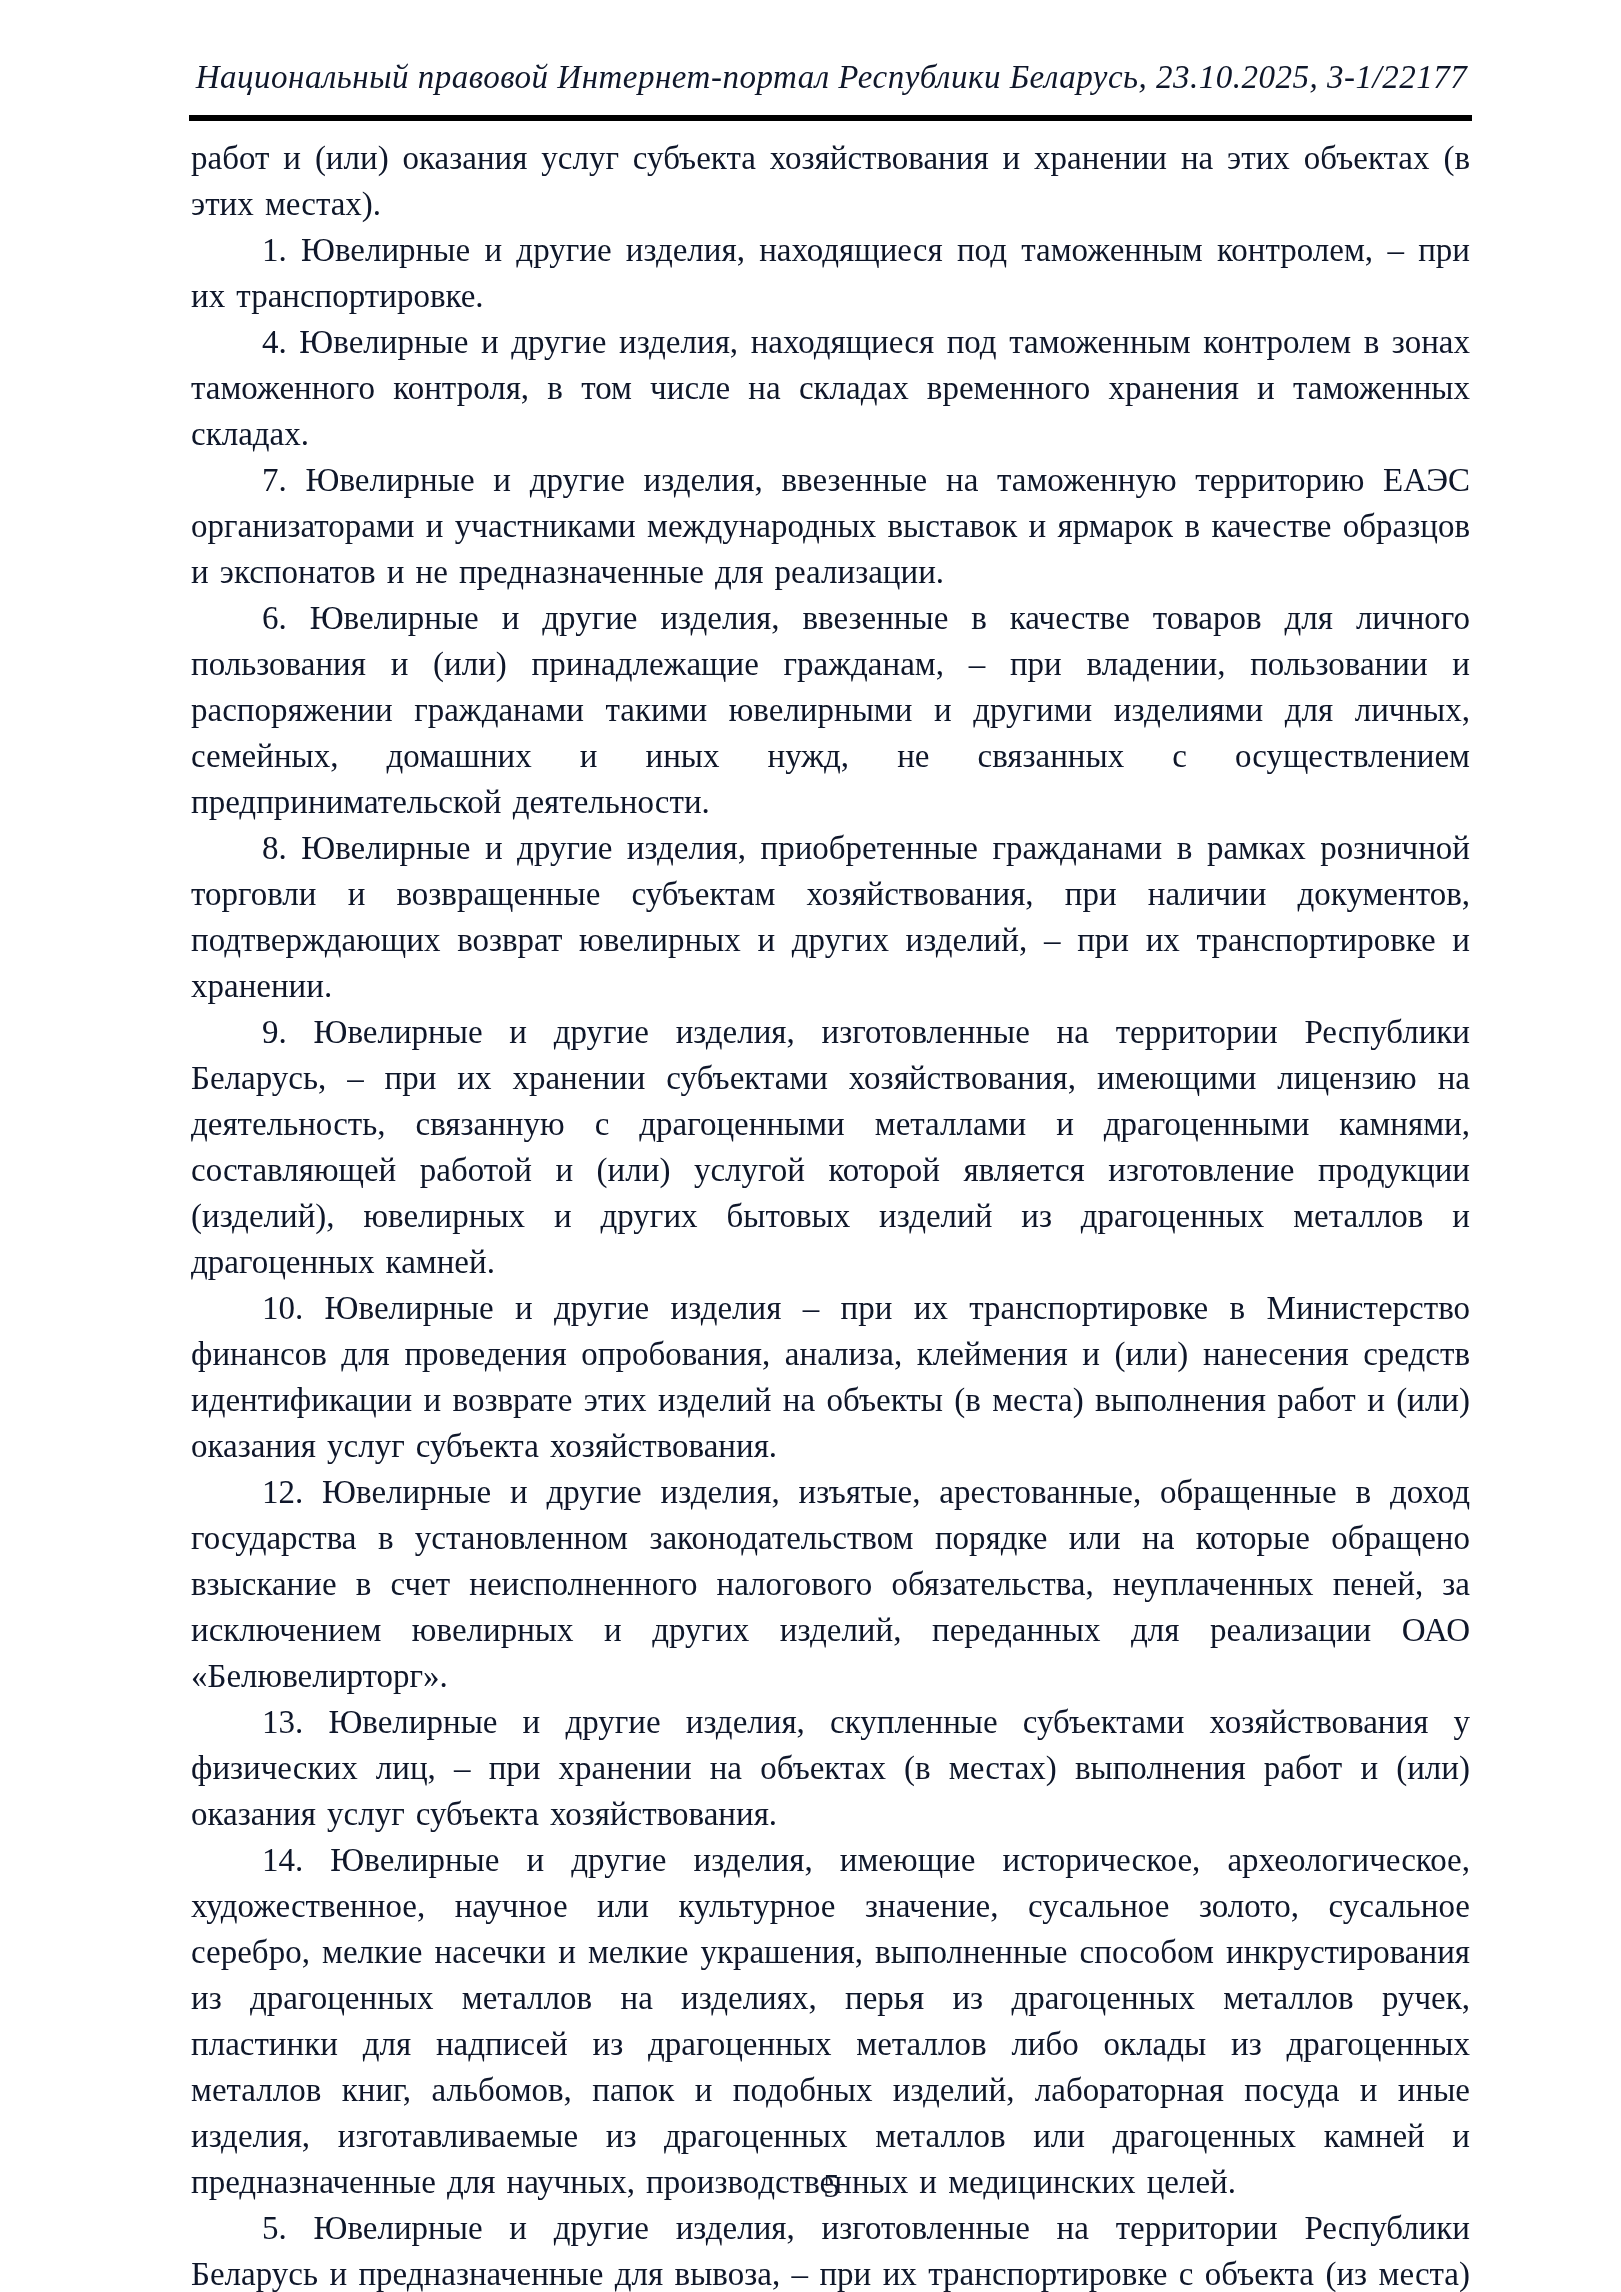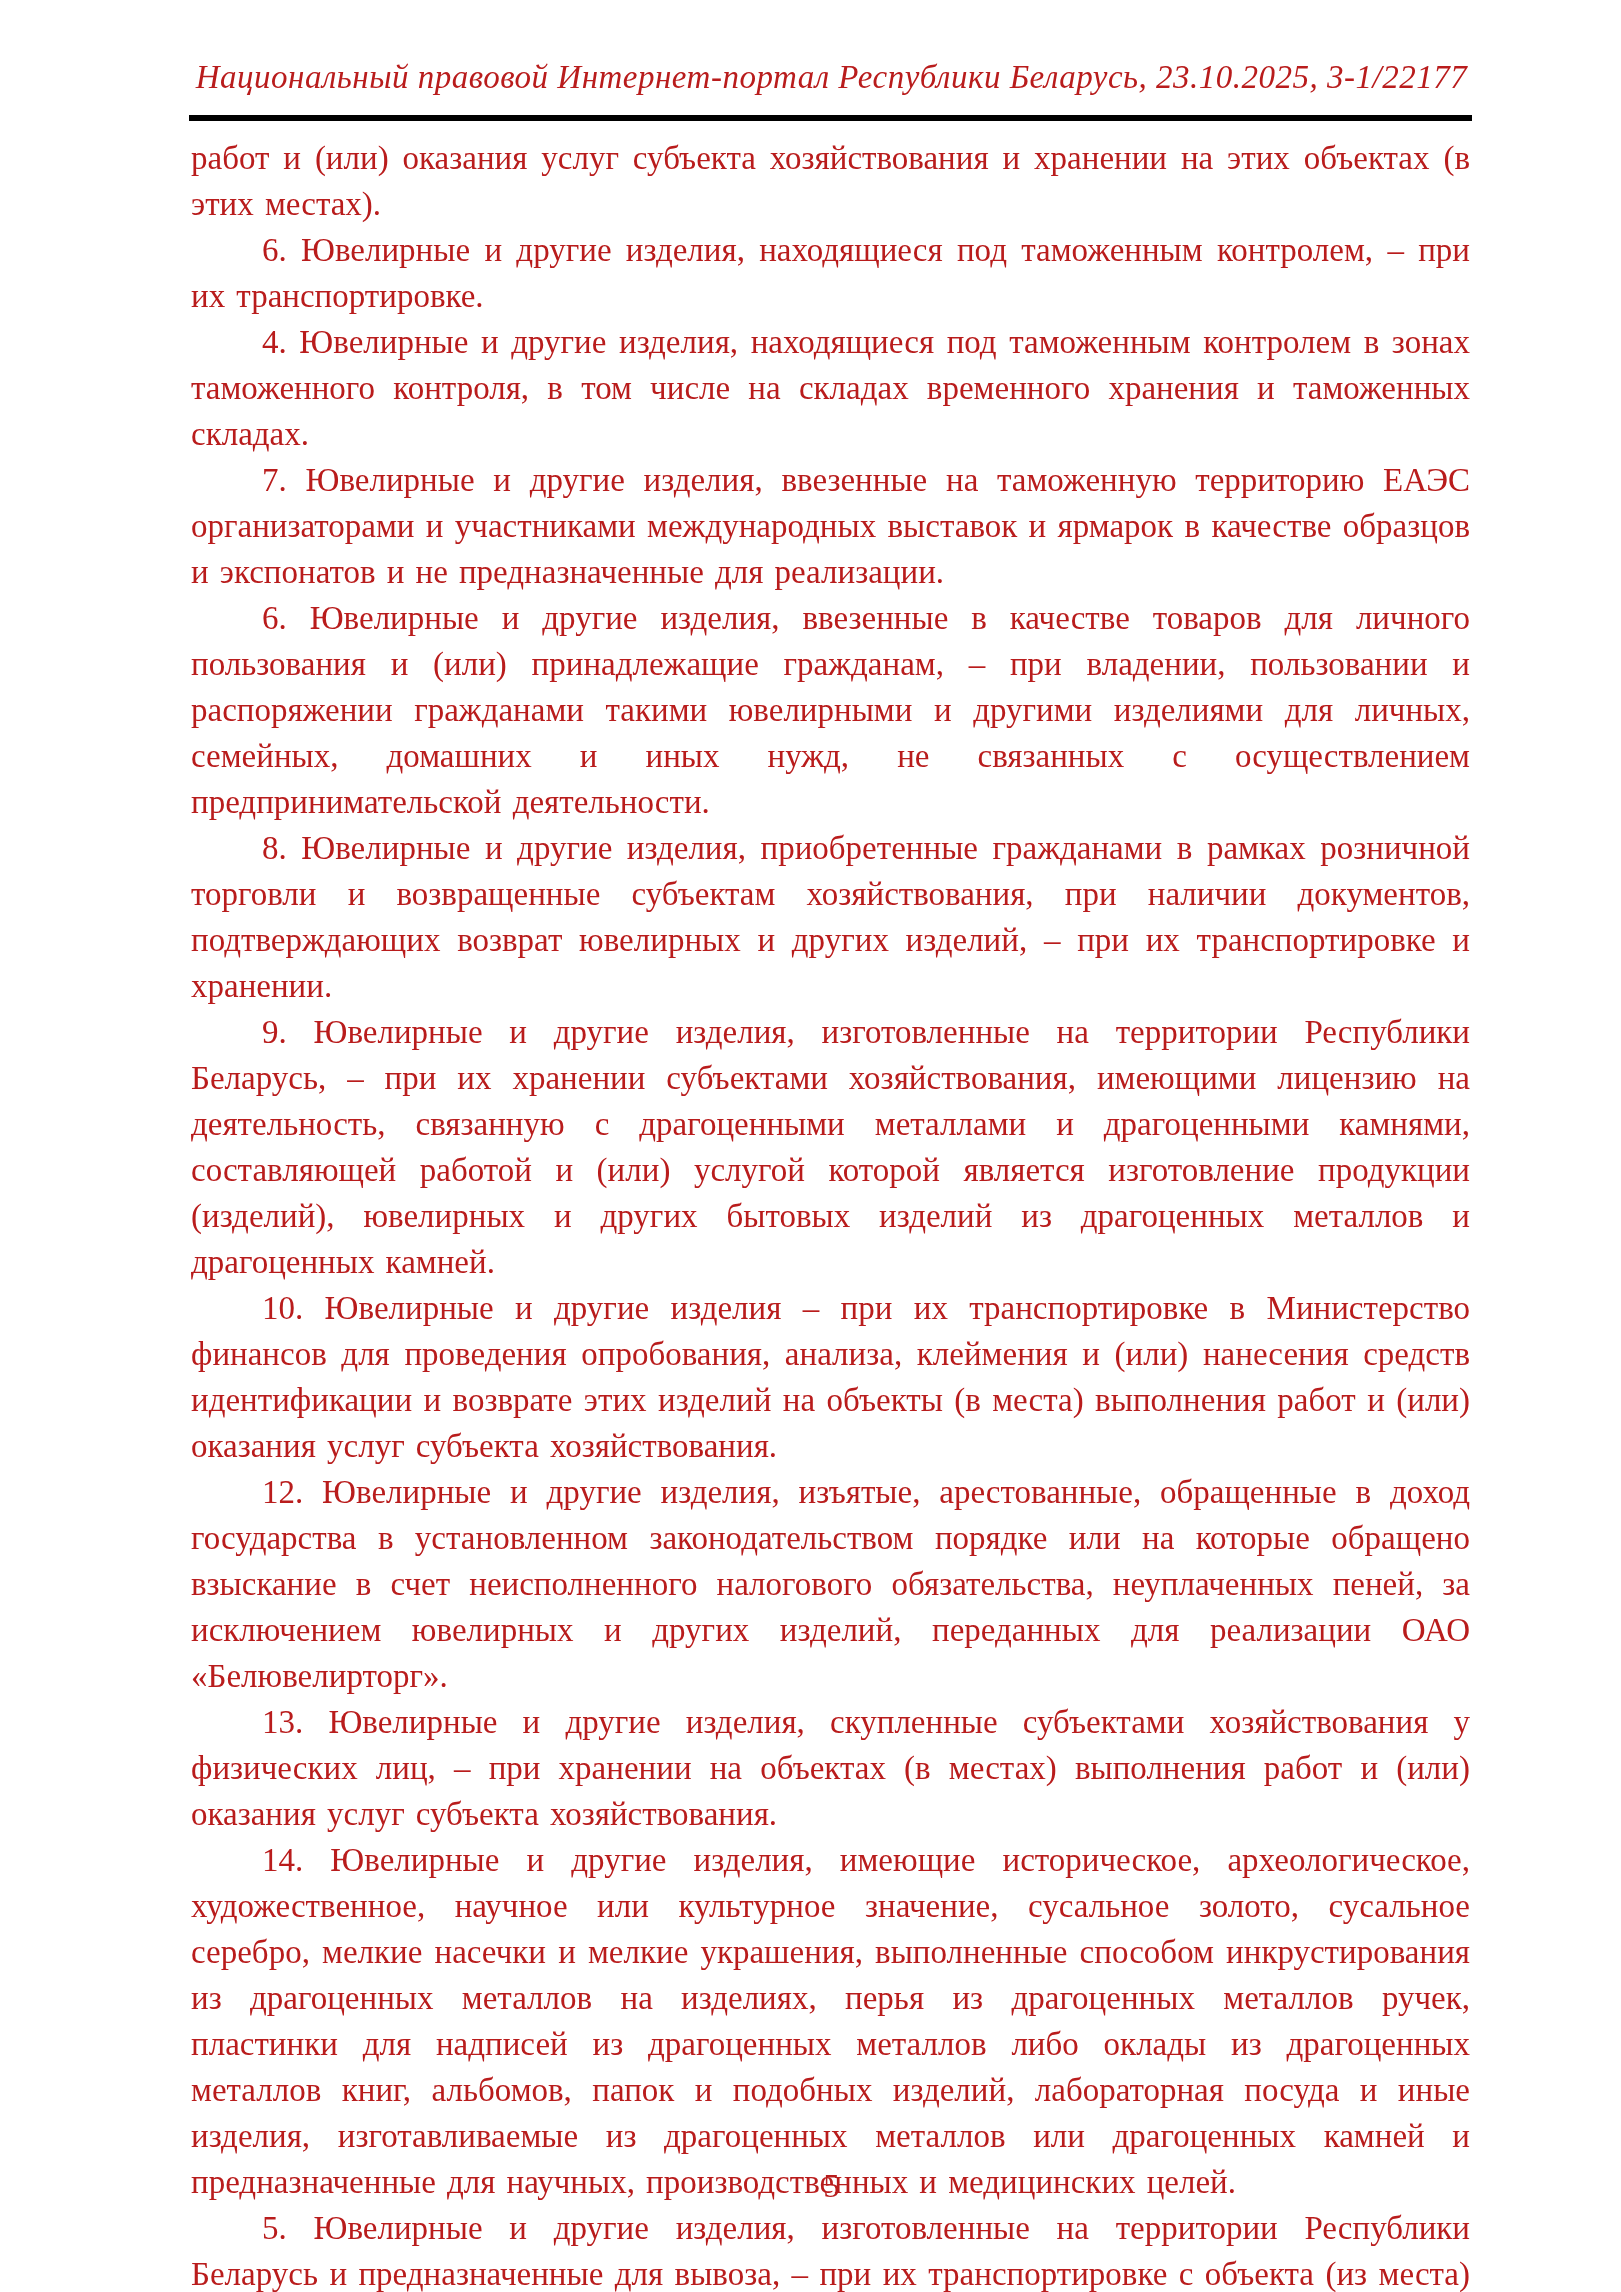--- a/index.html
+++ b/index.html
@@ -6,21 +6,21 @@
     margin: 0;
     padding: 0;
     background: #ffffff;
   }
   .page {
     position: relative;
     width: 1496px;
     height: 2293px;
     background: #ffffff;
     font-family: "Liberation Serif", "DejaVu Serif", serif;
-    color: #b91c1c;
+    color: #0f172a;
     overflow: hidden;
   }
   .page-header {
     position: absolute;
     left: 191px;
     top: 59px;
     width: 1281px;
     text-align: center;
     font-style: italic;
     font-size: 33px;
@@ -67,21 +67,21 @@
 <body>
 
 <div class="page">
 
   <div class="page-header">Национальный правовой Интернет-портал Республики Беларусь, 23.10.2025, 3-1/22177</div>
 
   <div class="header-rule"></div>
 
   <div class="doc-body">
     <p class="cont">работ и (или) оказания услуг субъекта хозяйствования и хранении на этих объектах (в этих местах).</p>
-    <p>6. Ювелирные и другие изделия, находящиеся под таможенным контролем, – при их транспортировке.</p>
+    <p>1. Ювелирные и другие изделия, находящиеся под таможенным контролем, – при их транспортировке.</p>
     <p>4. Ювелирные и другие изделия, находящиеся под таможенным контролем в зонах таможенного контроля, в том числе на складах временного хранения и таможенных складах.</p>
     <p>7. Ювелирные и другие изделия, ввезенные на таможенную территорию ЕАЭС организаторами и участниками международных выставок и ярмарок в качестве образцов и экспонатов и не предназначенные для реализации.</p>
     <p>6. Ювелирные и другие изделия, ввезенные в качестве товаров для личного пользования и (или) принадлежащие гражданам, – при владении, пользовании и распоряжении гражданами такими ювелирными и другими изделиями для личных, семейных, домашних и иных нужд, не связанных с осуществлением предпринимательской деятельности.</p>
     <p>8. Ювелирные и другие изделия, приобретенные гражданами в рамках розничной торговли и возвращенные субъектам хозяйствования, при наличии документов, подтверждающих возврат ювелирных и других изделий, – при их транспортировке и хранении.</p>
     <p>9. Ювелирные и другие изделия, изготовленные на территории Республики Беларусь, – при их хранении субъектами хозяйствования, имеющими лицензию на деятельность, связанную с драгоценными металлами и драгоценными камнями, составляющей работой и (или) услугой которой является изготовление продукции (изделий), ювелирных и других бытовых изделий из драгоценных металлов и драгоценных камней.</p>
     <p>10. Ювелирные и другие изделия – при их транспортировке в Министерство финансов для проведения опробования, анализа, клеймения и (или) нанесения средств идентификации и возврате этих изделий на объекты (в места) выполнения работ и (или) оказания услуг субъекта хозяйствования.</p>
     <p>12. Ювелирные и другие изделия, изъятые, арестованные, обращенные в доход государства в установленном законодательством порядке или на которые обращено взыскание в счет неисполненного налогового обязательства, неуплаченных пеней, за исключением ювелирных и других изделий, переданных для реализации ОАО «Белювелирторг».</p>
     <p>13. Ювелирные и другие изделия, скупленные субъектами хозяйствования у физических лиц, – при хранении на объектах (в местах) выполнения работ и (или) оказания услуг субъекта хозяйствования.</p>
     <p>14. Ювелирные и другие изделия, имеющие историческое, археологическое, художественное, научное или культурное значение, сусальное золото, сусальное серебро, мелкие насечки и мелкие украшения, выполненные способом инкрустирования из драгоценных металлов на изделиях, перья из драгоценных металлов ручек, пластинки для надписей из драгоценных металлов либо оклады из драгоценных металлов книг, альбомов, папок и подобных изделий, лабораторная посуда и иные изделия, изготавливаемые из драгоценных металлов или драгоценных камней и предназначенные для научных, производственных и медицинских целей.</p>
     <p>5. Ювелирные и другие изделия, изготовленные на территории Республики Беларусь и предназначенные для вывоза, – при их транспортировке с объекта (из места) выполнения работ и (или) оказания услуг субъекта хозяйствования до ведомственного пункта таможенного оформления.</p>

